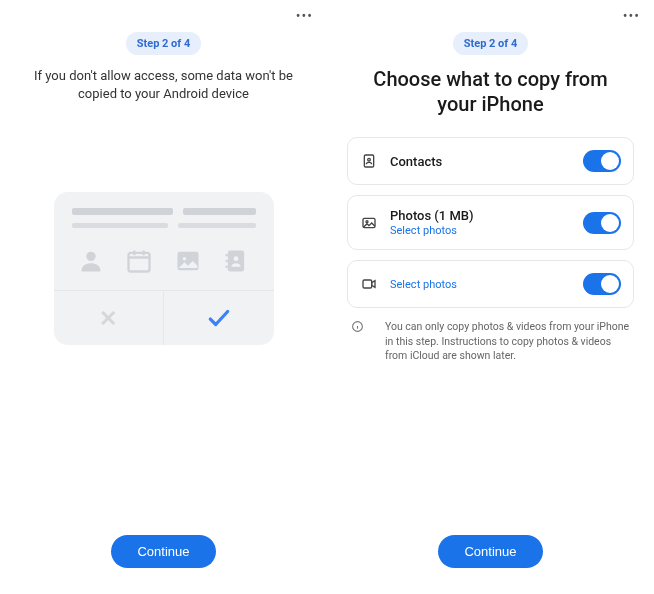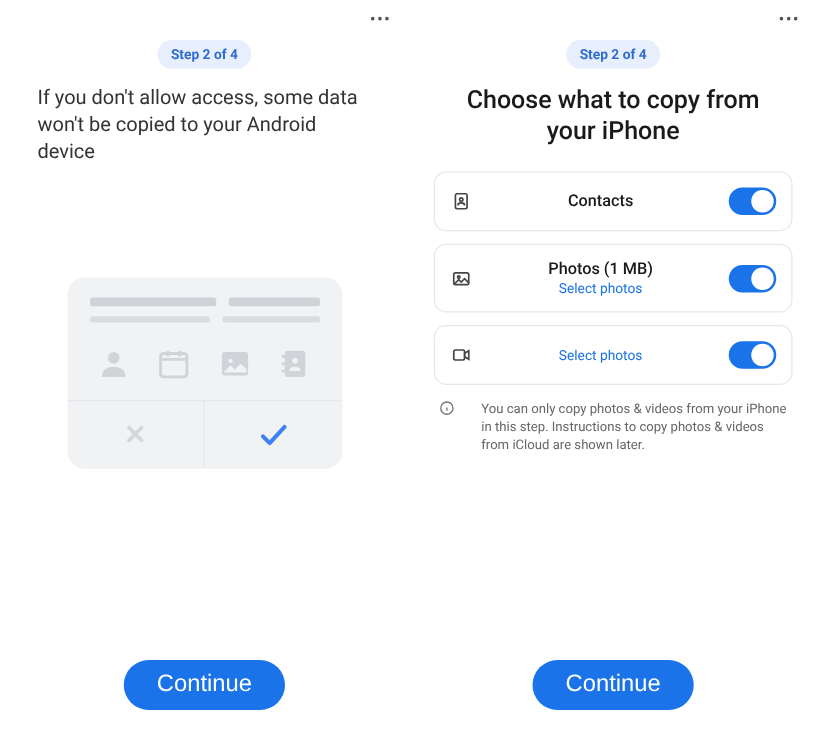--- a/index.html
+++ b/index.html
@@ -41,32 +41,32 @@
   .title {
     text-align: center;
     font-size: 20px;
     font-weight: 500;
     color: #1a1a1a;
     line-height: 1.25;
     padding: 0 10px;
     margin-bottom: 6px;
   }
   .subtitle {
-    text-align: left;
-    font-size: 16px;
+    text-align: center;
+    font-size: 13px;
     color: #333;
     line-height: 1.35;
     padding: 0 10px;
   }
   .spacer { flex: 1; }
   .continue-btn {
     align-self: center;
     background: #1a73e8;
     color: #fff;
-    font-size: 19px;
+    font-size: 13px;
     font-weight: 500;
     border: none;
     border-radius: 20px;
     padding: 9px 26px;
     cursor: pointer;
     margin-bottom: 6px;
   }
 
   
   .illus {
@@ -86,21 +86,21 @@
   .illus-line2 { height:5px; background:#d9dce0; border-radius:2px; flex:1; }
   .illus-icons { display:flex; justify-content:space-between; gap:10px; padding: 0 2px; }
   .il-icon { width:34px; height:34px; display:flex; align-items:center; justify-content:center; color:#d0d3d8; }
   .illus-bottom { display:flex; border-top:1px solid #e5e7ea; }
   .illus-cell { flex:1; padding:14px 0; display:flex; align-items:center; justify-content:center; }
   .illus-cell + .illus-cell { border-left:1px solid #e5e7ea; }
   .x-mark { color:#d4d7db; font-size:22px; font-weight:bold; }
   .check-mark { color:#3b82f6; }
 
   
-  .options { display:flex; flex-direction:column; gap:10px; margin-top:14px;text-align:center; }
+  .options { display:flex; flex-direction:column; gap:10px; margin-top:14px; }
   .option-card {
     border: 1px solid #e5e7eb;
     border-radius: 10px;
     padding: 12px 12px;
     display: flex;
     align-items: center;
     gap: 12px;
     background:#fff;
   }
   .opt-icon { width:18px; height:18px; color:#444; display:flex; align-items:center; justify-content:center; flex-shrink:0; }

